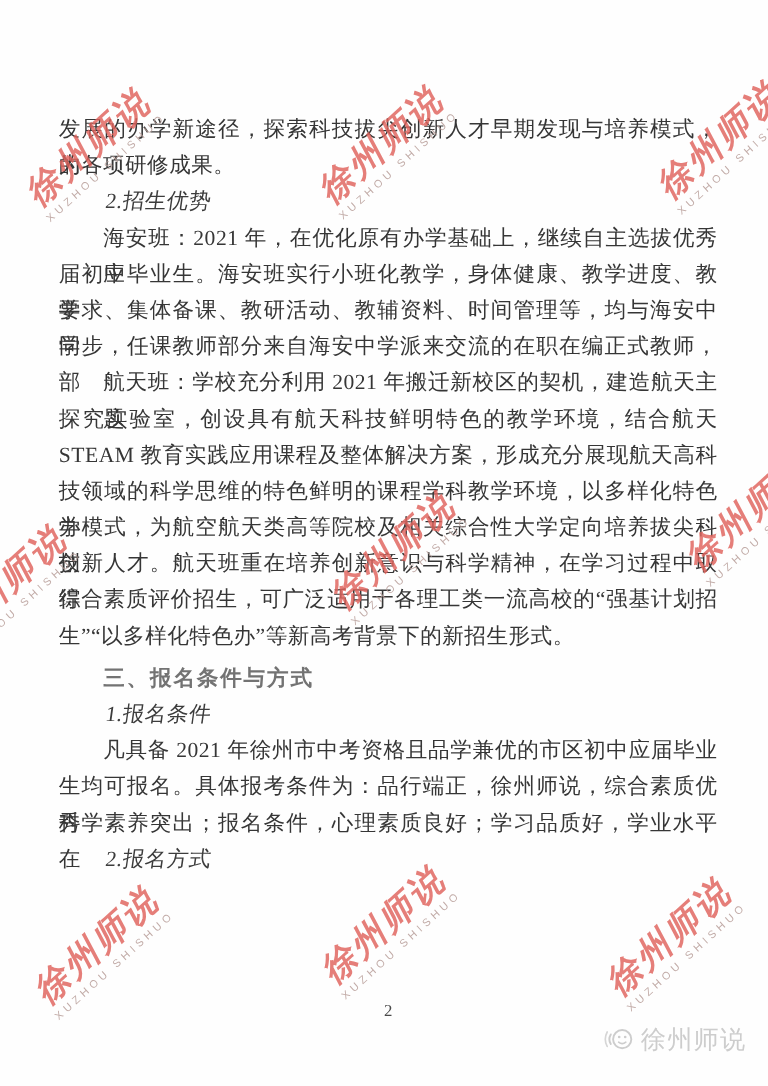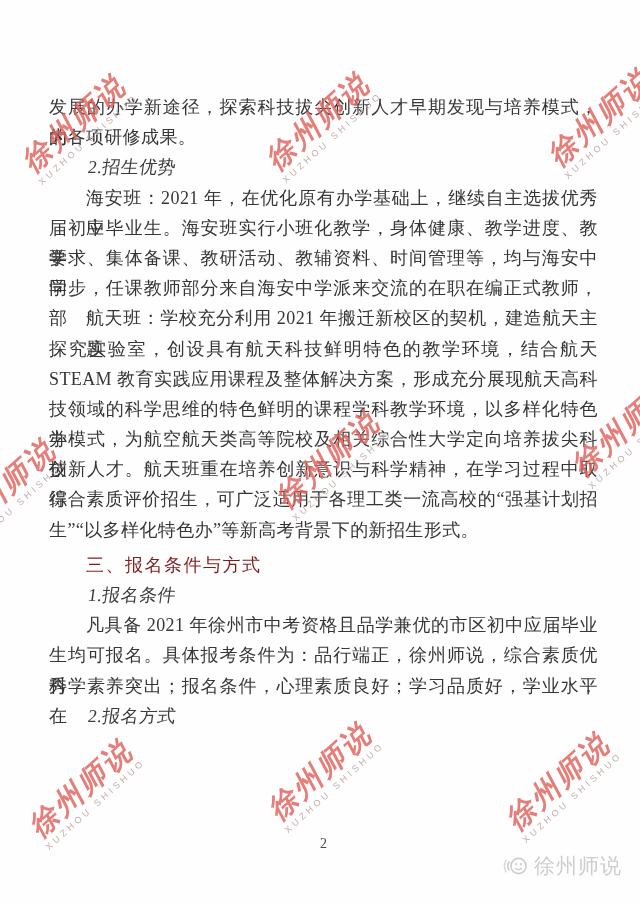--- a/index.html
+++ b/index.html
@@ -12,21 +12,21 @@
     position:absolute; left:49px; top:92px; width:549px;
     font-size:18px; color:#363636; letter-spacing:.4px;
   }
   .line { line-height:30.2px; height:30.2px; white-space:nowrap; }
   .line.full { text-align:justify; text-align-last:justify; white-space:normal; }
   .line.last { text-align:left; }
   .line.indent { padding-left:37px; }
   .line.sub { transform:skewX(-8deg); transform-origin:left bottom; color:#3c3c3c; }
   .line.heading {
     font-family:"Liberation Sans","DejaVu Sans",sans-serif;
-    font-weight:normal; color:#7f1d1d; margin-top:5px; letter-spacing:1.5px;
+    font-weight:bold; color:#737373; margin-top:5px; letter-spacing:1.5px;
   }
   .wm-layer { position:absolute; inset:0; pointer-events:none; }
   .wm { position:absolute; text-align:center; opacity:.82; }
   .wm-script {
     font-family:"Liberation Serif","DejaVu Serif",serif;
     font-style:italic; font-weight:bold; font-size:29px;
     letter-spacing:3px; white-space:nowrap; line-height:1;
   }
   .wm-latin {
     font-family:"Liberation Sans","DejaVu Sans",sans-serif;

